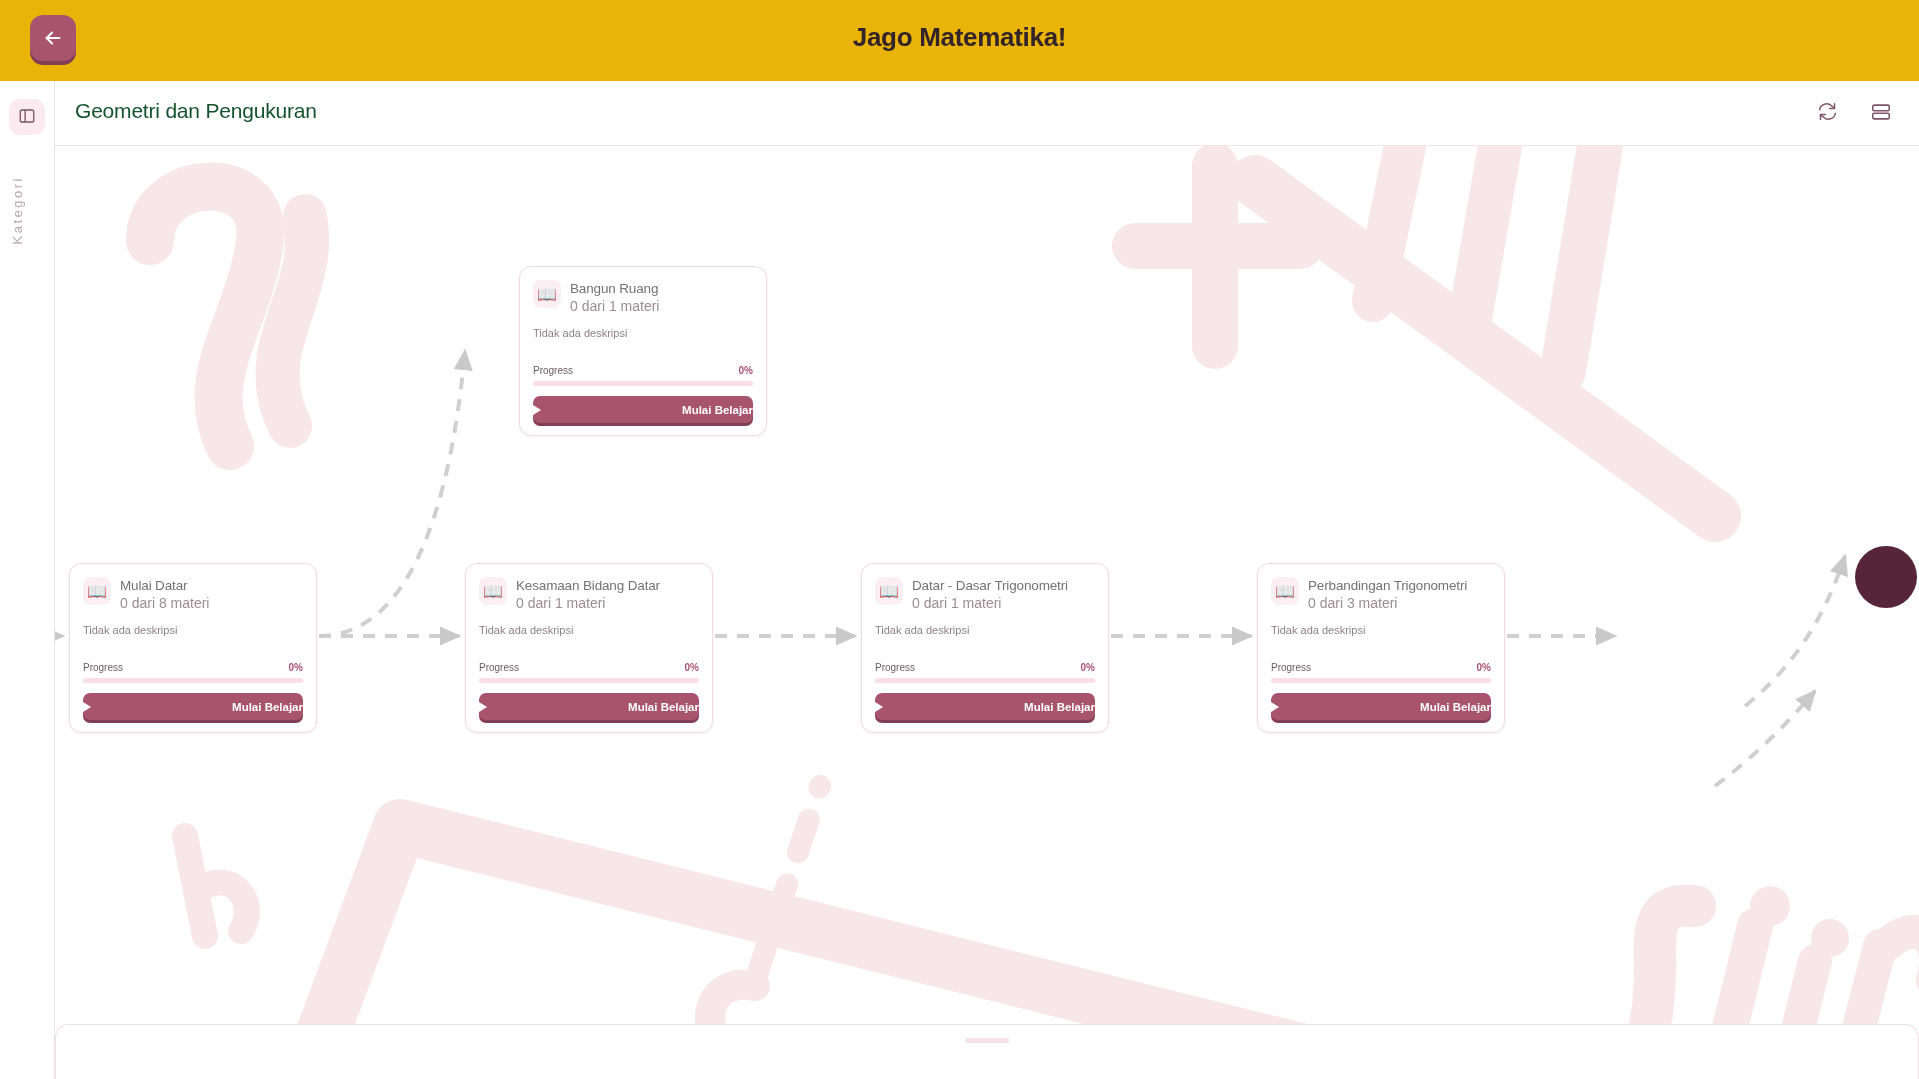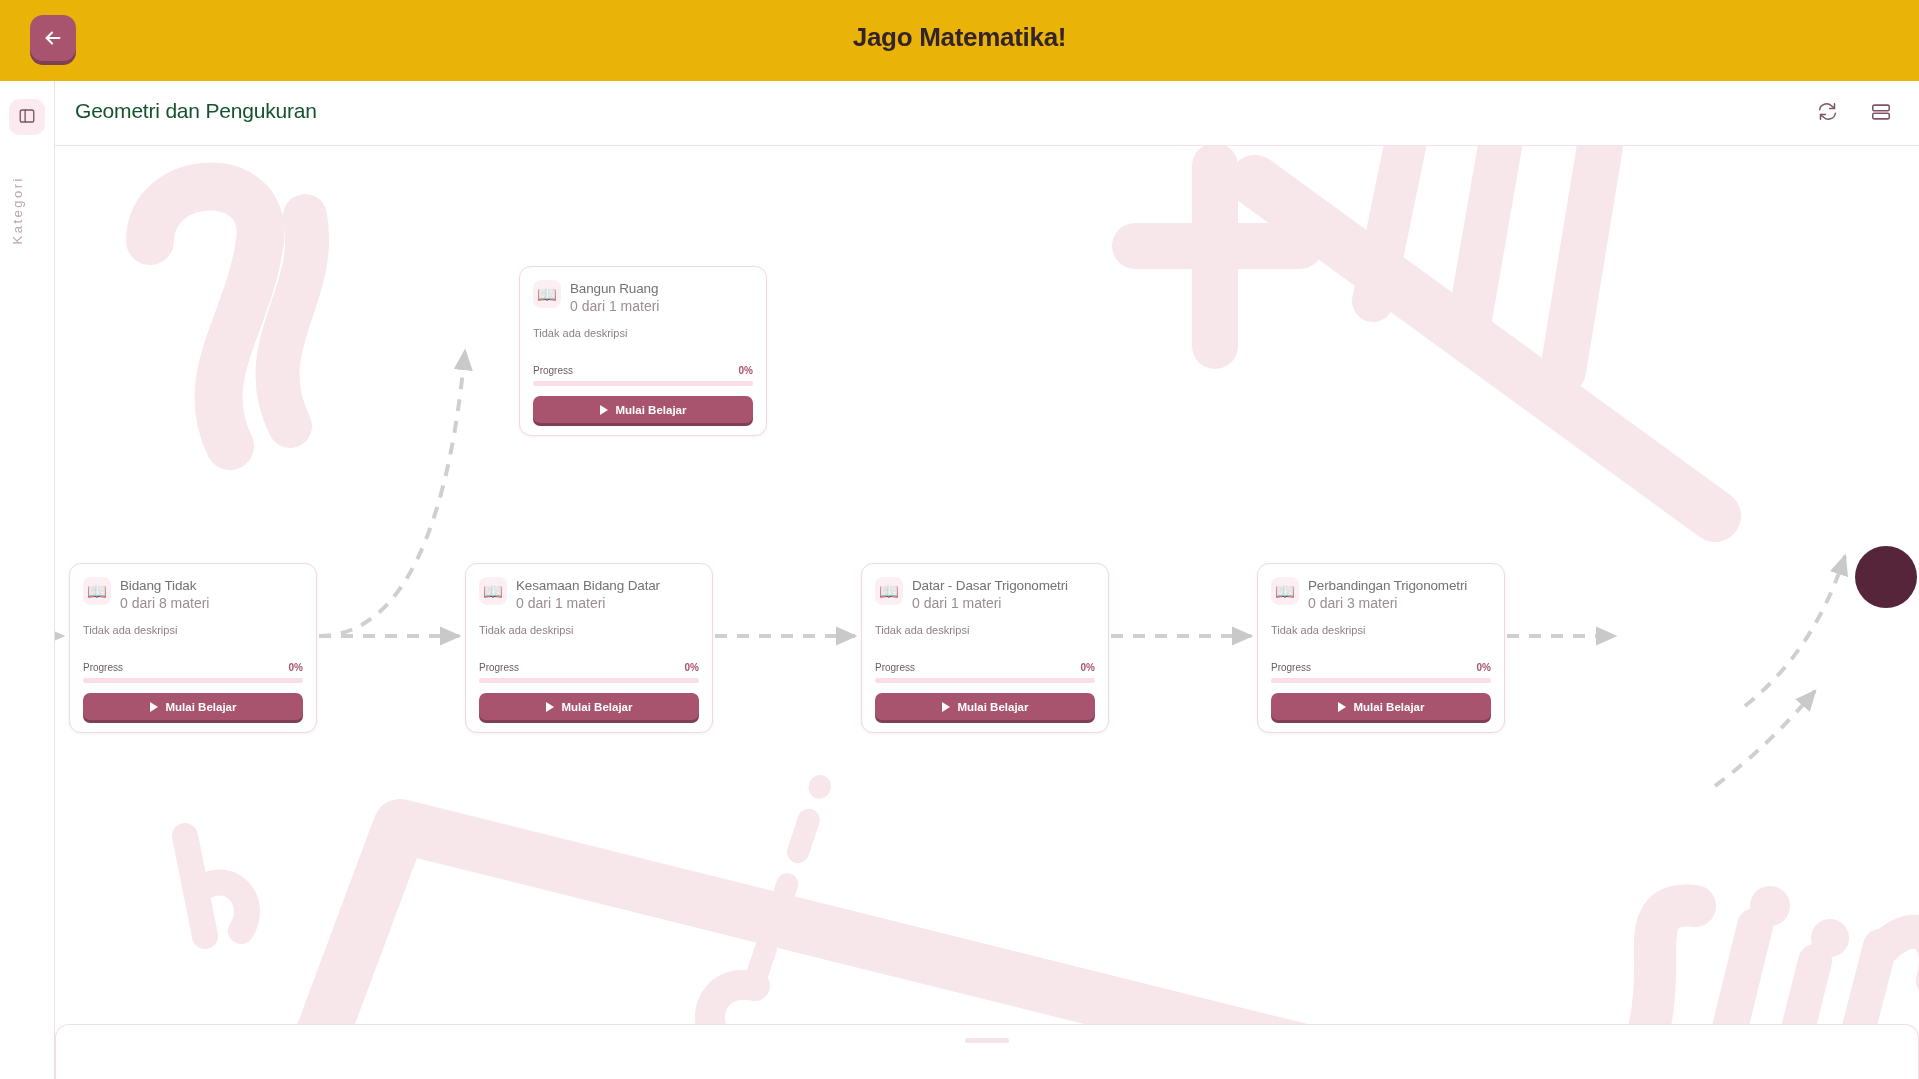--- a/index.html
+++ b/index.html
@@ -141,21 +141,21 @@
     overflow: hidden;
   }
   .progress-fill { height: 100%; background: #a9546f; border-radius: 3px; }
   .cta {
     margin-top: 10px;
     width: 100%; height: 27px;
     border: none; border-radius: 7px;
     background: #a9546f;
     box-shadow: 0 3px 0 0 #7f3f54;
     color: #ffffff; font-size: 11.5px; font-weight: bold;
-    display: flex; align-items: center; justify-content: center; gap: 8px;
+    display: flex; align-items: center; justify-content: space-between; gap: 8px;
     cursor: pointer;
     font-family: "Liberation Sans", sans-serif;
   }
   .cta .play {
     width: 0; height: 0;
     border-left: 8px solid #ffffff;
     border-top: 5px solid transparent;
     border-bottom: 5px solid transparent;
   }
 
@@ -320,21 +320,21 @@
           </div>
           <button class="cta">
             <span class="play"></span>
             <span>Mulai Belajar</span>
           </button>
         </div>
         <div class="card" style="left: 14px; top: 417px;">
           <div class="card-head">
             <div class="card-emoji">📖</div>
             <div class="card-titles">
-              <div class="card-title">Bidang Tidak</div>
+              <div class="card-title">Mulai Datar</div>
               <div class="card-sub">0 dari 8 materi</div>
             </div>
           </div>
           <div class="card-desc">Tidak ada deskripsi</div>
           <div class="progress-row">
             <span class="progress-label">Progress</span>
             <span class="progress-pct">0%</span>
           </div>
           <div class="progress-track">
             <div class="progress-fill" style="width:0%"></div>

